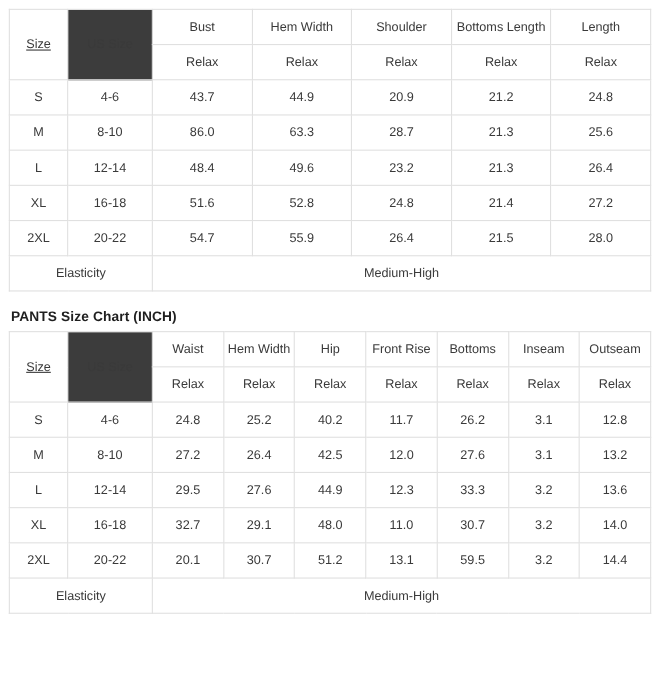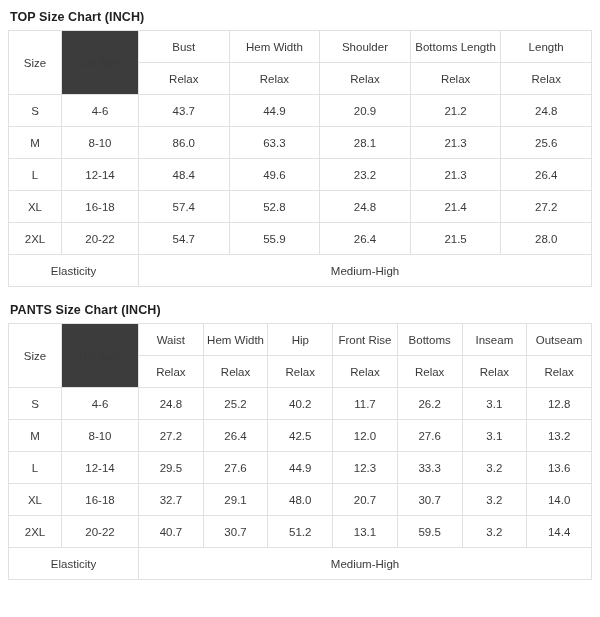--- a/index.html
+++ b/index.html
@@ -59,20 +59,21 @@
     height: 31px;
     margin-left: 34px;
   }
   .hdr-sub {
     height: 31px;
     color: #4a4a4a;
     margin-left: 12px;
   }
   .sizecol {
     width: 52px;
+    text-decoration: underline;
   }
   .uscol {
     width: 76px;
   }
   .rowlabel {
     font-size: 11.5px;
     color: #3a3a3a;
   }
   .elasticity-row td {
     height: 36px;
@@ -81,21 +82,20 @@
   }
   .title-pants {
     margin-top: 16px;
   }
 </style>
 </head>
 <body>
 
 <div class="page">
 
-  <div class="chart-title">TOP Size Chart (INCH)</div>
 
   <table class="size-table">
     <tbody>
       <tr>
         <td class="sizecol hdr-label" rowspan="2">Size</td>
         <td class="uscol hdr-dark" rowspan="2">US Size</td>
         <td class="hdr-top hdr-label">Bust</td>
         <td class="hdr-top hdr-label">Hem Width</td>
         <td class="hdr-top hdr-label">Shoulder</td>
         <td class="hdr-top hdr-label">Bottoms Length</td>
@@ -116,37 +116,37 @@
         <td>44.9</td>
         <td>20.9</td>
         <td>21.2</td>
         <td>24.8</td>
       </tr>
       <tr>
         <td class="rowlabel">M</td>
         <td>8-10</td>
         <td>86.0</td>
         <td>63.3</td>
-        <td>28.1</td>
+        <td>28.7</td>
         <td>21.3</td>
         <td>25.6</td>
       </tr>
       <tr>
         <td class="rowlabel">L</td>
         <td>12-14</td>
         <td>48.4</td>
         <td>49.6</td>
         <td>23.2</td>
         <td>21.3</td>
         <td>26.4</td>
       </tr>
       <tr>
         <td class="rowlabel">XL</td>
         <td>16-18</td>
-        <td>57.4</td>
+        <td>51.6</td>
         <td>52.8</td>
         <td>24.8</td>
         <td>21.4</td>
         <td>27.2</td>
       </tr>
       <tr>
         <td class="rowlabel">2XL</td>
         <td>20-22</td>
         <td>54.7</td>
         <td>55.9</td>
@@ -219,29 +219,29 @@
         <td>33.3</td>
         <td>3.2</td>
         <td>13.6</td>
       </tr>
       <tr>
         <td class="rowlabel">XL</td>
         <td>16-18</td>
         <td>32.7</td>
         <td>29.1</td>
         <td>48.0</td>
-        <td>20.7</td>
+        <td>11.0</td>
         <td>30.7</td>
         <td>3.2</td>
         <td>14.0</td>
       </tr>
       <tr>
         <td class="rowlabel">2XL</td>
         <td>20-22</td>
-        <td>40.7</td>
+        <td>20.1</td>
         <td>30.7</td>
         <td>51.2</td>
         <td>13.1</td>
         <td>59.5</td>
         <td>3.2</td>
         <td>14.4</td>
       </tr>
 
       <tr class="elasticity-row">
         <td colspan="2">Elasticity</td>

